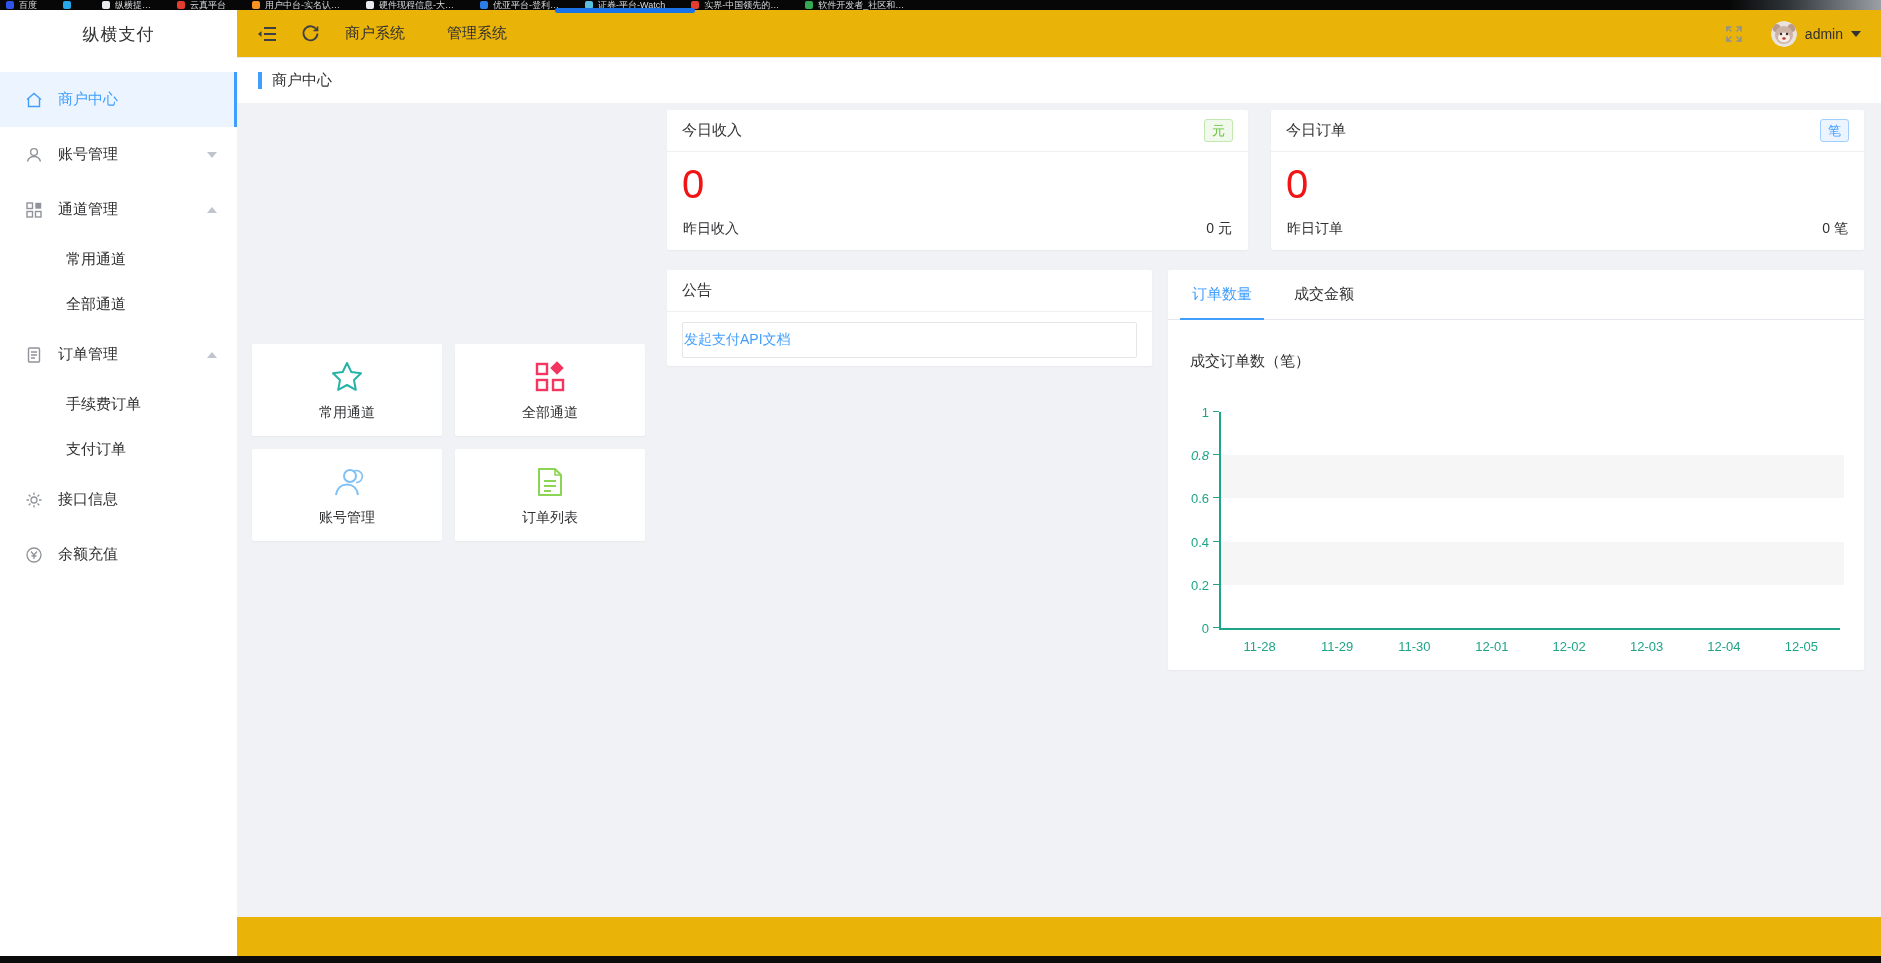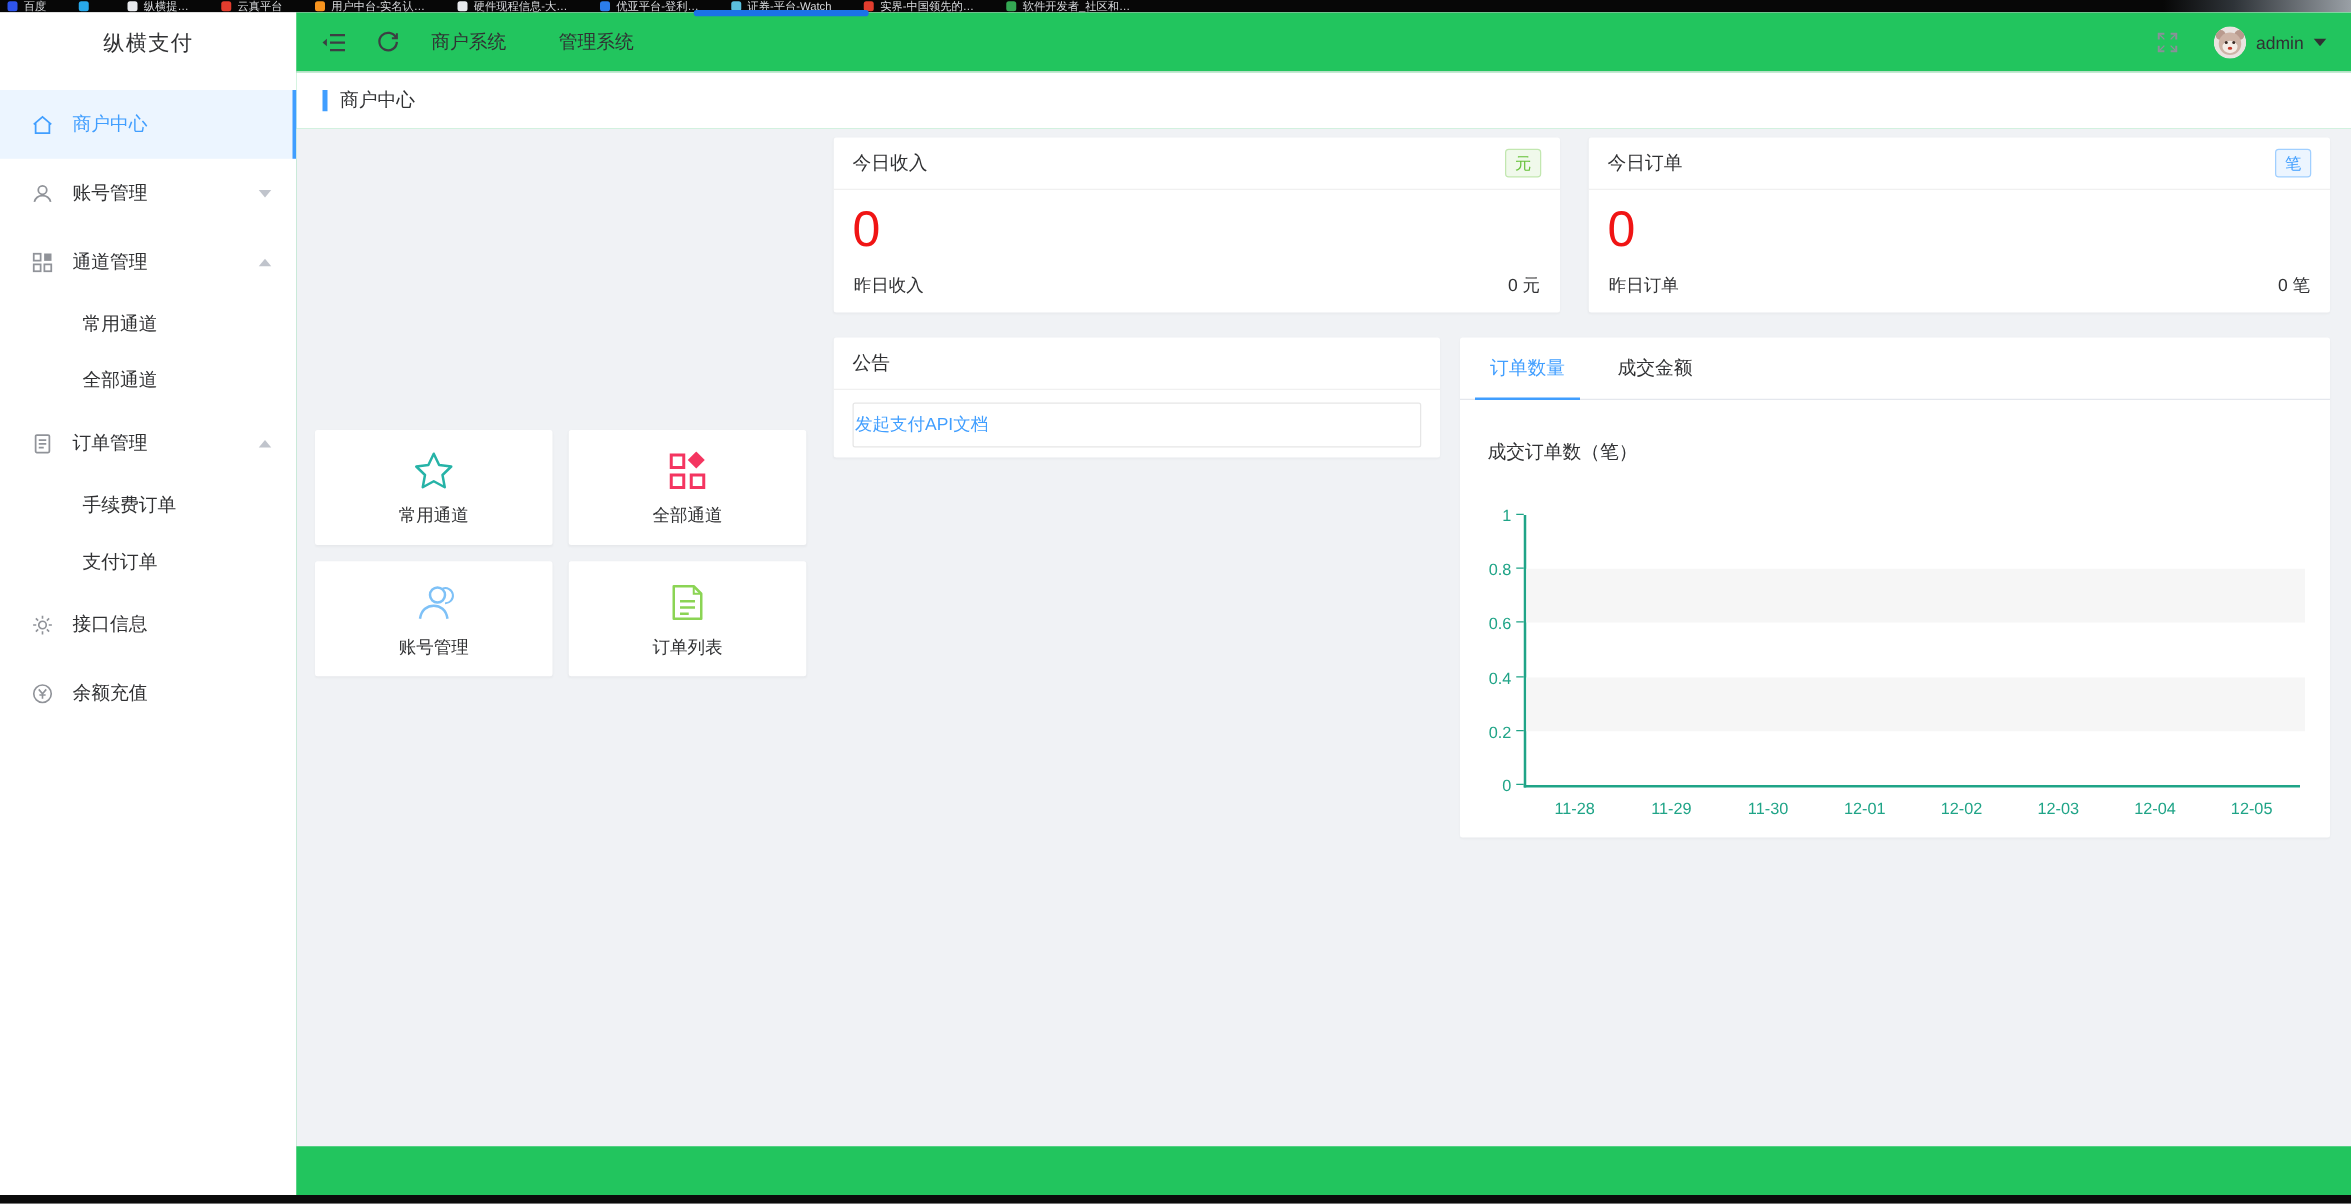--- a/index.html
+++ b/index.html
@@ -33,21 +33,21 @@
   .mi.active .mi-icon { color:#409eff; }
   .mi.active::after { content:""; position:absolute; right:0; top:0; width:3px; height:100%; background:#409eff; }
   .mi .caret { position:absolute; right:20px; width:0; height:0; border-left:5px solid transparent;
     border-right:5px solid transparent; }
   .caret.down { border-top:6px solid #c0c4cc; }
   .caret.up   { border-bottom:6px solid #c0c4cc; }
   .smi { height:45px; display:flex; align-items:center; padding-left:66px; font-size:15px;
     color:#303133; cursor:pointer; }
 
   
-  .main { flex:1; display:flex; flex-direction:column; background:#22c55e; }
+  .main { flex:1; display:flex; flex-direction:column; background:#eab308; }
   .topbar { height:48px; flex:none; display:flex; align-items:center; padding:0 20px;
     border-bottom:1px solid #e9e9e9; }
   .hicon { width:20px; height:20px; color:#3c3f43; margin-right:24px; cursor:pointer; display:flex; align-items:center; }
   .htab { font-size:15px; color:#303133; margin-right:42px; cursor:pointer; }
   .topbar .spacer { flex:1; }
   .fs-icon { width:18px; height:18px; color:#8a9099; cursor:pointer; margin-right:28px; }
   .userbox { display:flex; align-items:center; gap:8px; cursor:pointer; }
   .avatar { width:26px; height:26px; border-radius:50%; overflow:hidden; flex:none; }
   .uname { font-size:14px; color:#303133; }
   .ucaret { width:0; height:0; border-left:5px solid transparent; border-right:5px solid transparent;
@@ -383,21 +383,21 @@
               <div class="band" style="bottom: 43.2px; height: 43.2px;"></div>
               <div class="band" style="bottom: 129.6px; height: 43.2px;"></div>
               <div class="ytick" style="bottom: -8px;">0</div>
               <div class="ymark" style="bottom: 0px;"></div>
               <div class="ytick" style="bottom: 35.2px;">0.2</div>
               <div class="ymark" style="bottom: 43.2px;"></div>
               <div class="ytick" style="bottom: 78.4px;">0.4</div>
               <div class="ymark" style="bottom: 86.4px;"></div>
               <div class="ytick" style="bottom: 121.6px;">0.6</div>
               <div class="ymark" style="bottom: 129.6px;"></div>
-              <div class="ytick" style="bottom: 164.8px;">0.8</div>
+              <div class="ytick" style="bottom: 164.8px; font-style: italic;">0.8</div>
               <div class="ymark" style="bottom: 172.8px;"></div>
               <div class="ytick" style="bottom: 208px;">1</div>
               <div class="ymark" style="bottom: 216px;"></div>
               <div class="xtick" style="left: 6.25%;">11-28</div>
               <div class="xtick" style="left: 18.75%;">11-29</div>
               <div class="xtick" style="left: 31.25%;">11-30</div>
               <div class="xtick" style="left: 43.75%;">12-01</div>
               <div class="xtick" style="left: 56.25%;">12-02</div>
               <div class="xtick" style="left: 68.75%;">12-03</div>
               <div class="xtick" style="left: 81.25%;">12-04</div>

